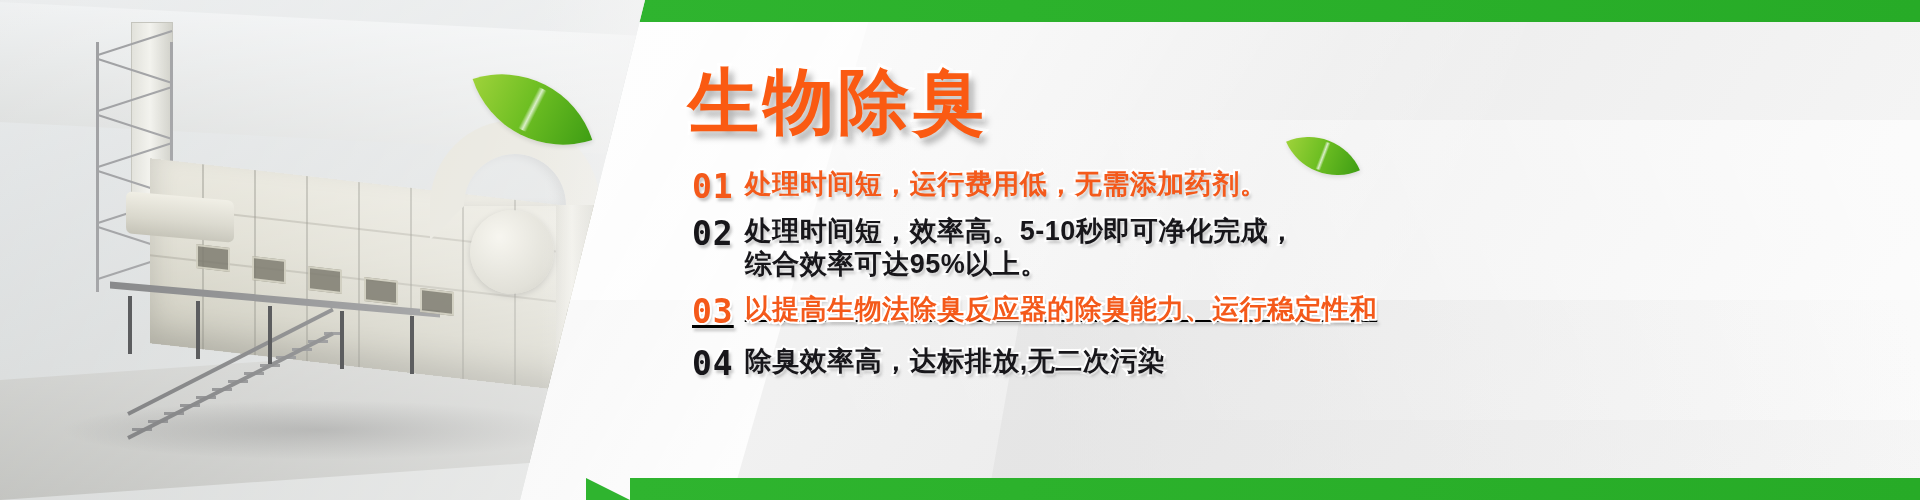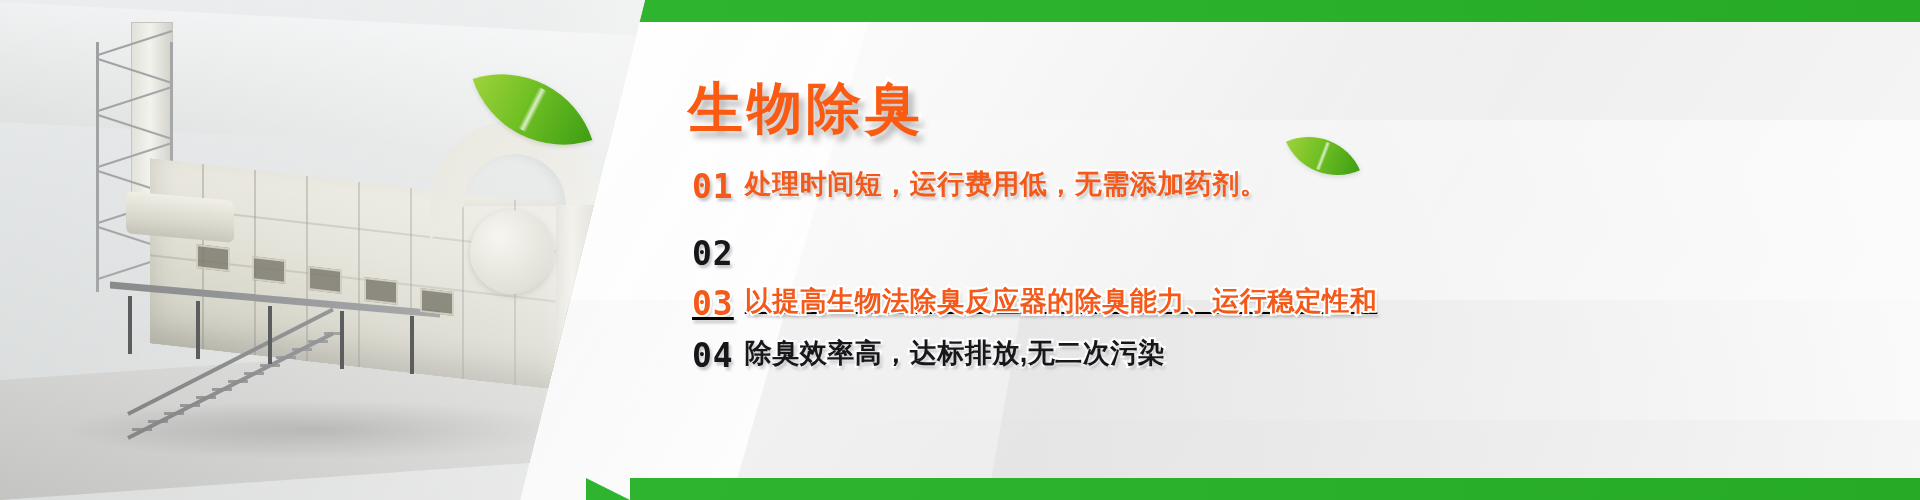--- a/index.html
+++ b/index.html
@@ -112,22 +112,22 @@
     border-radius:0 100% 0 100%;
     box-shadow:0 2px 5px rgba(0,0,0,.12);}
   .leaf .vein{position:absolute;left:8%;top:8%;width:84%;height:84%;
     background:linear-gradient(135deg,rgba(255,255,255,0) 46%,rgba(255,255,255,.75) 50%,rgba(255,255,255,0) 54%);
     border-radius:0 100% 0 100%;}
   .leaf.l1{left:485px;top:62px;width:95px;height:95px;transform:rotate(-18deg);}
   .leaf.l2{left:1295px;top:128px;width:56px;height:56px;transform:rotate(-24deg);}
 
   
   #title{
-    position:absolute;left:688px;top:62px;
-    font-size:55px;line-height:92px;font-weight:bold;letter-spacing:4px;
+    position:absolute;left:688px;top:56px;
+    font-size:71px;line-height:92px;font-weight:bold;letter-spacing:4px;
     color:#fa5a12;
     -webkit-text-stroke:6px #ffffff;
     paint-order:stroke fill;
     text-shadow:5px 6px 6px rgba(90,90,90,.45);
     white-space:nowrap;
   }
 
   
   #bullets{position:absolute;left:692px;top:168px;width:700px;}
   .row{display:flex;align-items:flex-start;margin-bottom:9px;}
@@ -139,21 +139,21 @@
     margin-right:11px;
   }
   .txt{
     font-size:27px;line-height:33px;font-weight:bold;letter-spacing:.5px;
     -webkit-text-stroke:4px #ffffff;paint-order:stroke fill;
     text-shadow:2px 3px 3px rgba(110,110,110,.38);
     white-space:nowrap;
   }
   .orange .num,.orange .txt{color:#f4591a;}
   .dark .num,.dark .txt{color:#17161a;}
-  .row.r1{margin-bottom:29px;}
+  .row.r1{margin-bottom:9px;}
   .row.r2{margin-bottom:12px;}
   .row.r3{margin-bottom:14px;text-decoration:underline;}
 
   
   #badge{
     position:absolute;left:1349px;top:238px;width:120px;height:92px;
     background:linear-gradient(180deg,#fb6012,#f4530c);
     border-radius:10px;
     box-shadow:0 3px 9px rgba(0,0,0,.22);
     display:flex;flex-direction:column;align-items:center;justify-content:center;
@@ -263,20 +263,24 @@
 
     <div class="row r1 orange">
       <div class="num">01</div>
       <div class="txt">
         <div>处理时间短，运行费用低，无需添加药剂。</div>
       </div>
     </div>
 
     <div class="row r2 dark">
       <div class="num">02</div>
+      <div class="txt">
+        <div>处理时间短，效率高。5-10秒即可净化完成，</div>
+        <div>综合效率可达95%以上。</div>
+      </div>
     </div>
 
     <div class="row r3 orange">
       <div class="num">03</div>
       <div class="txt">
         <div>以提高生物法除臭反应器的除臭能力、运行稳定性和</div>
       </div>
     </div>
 
     <div class="row r4 dark">

